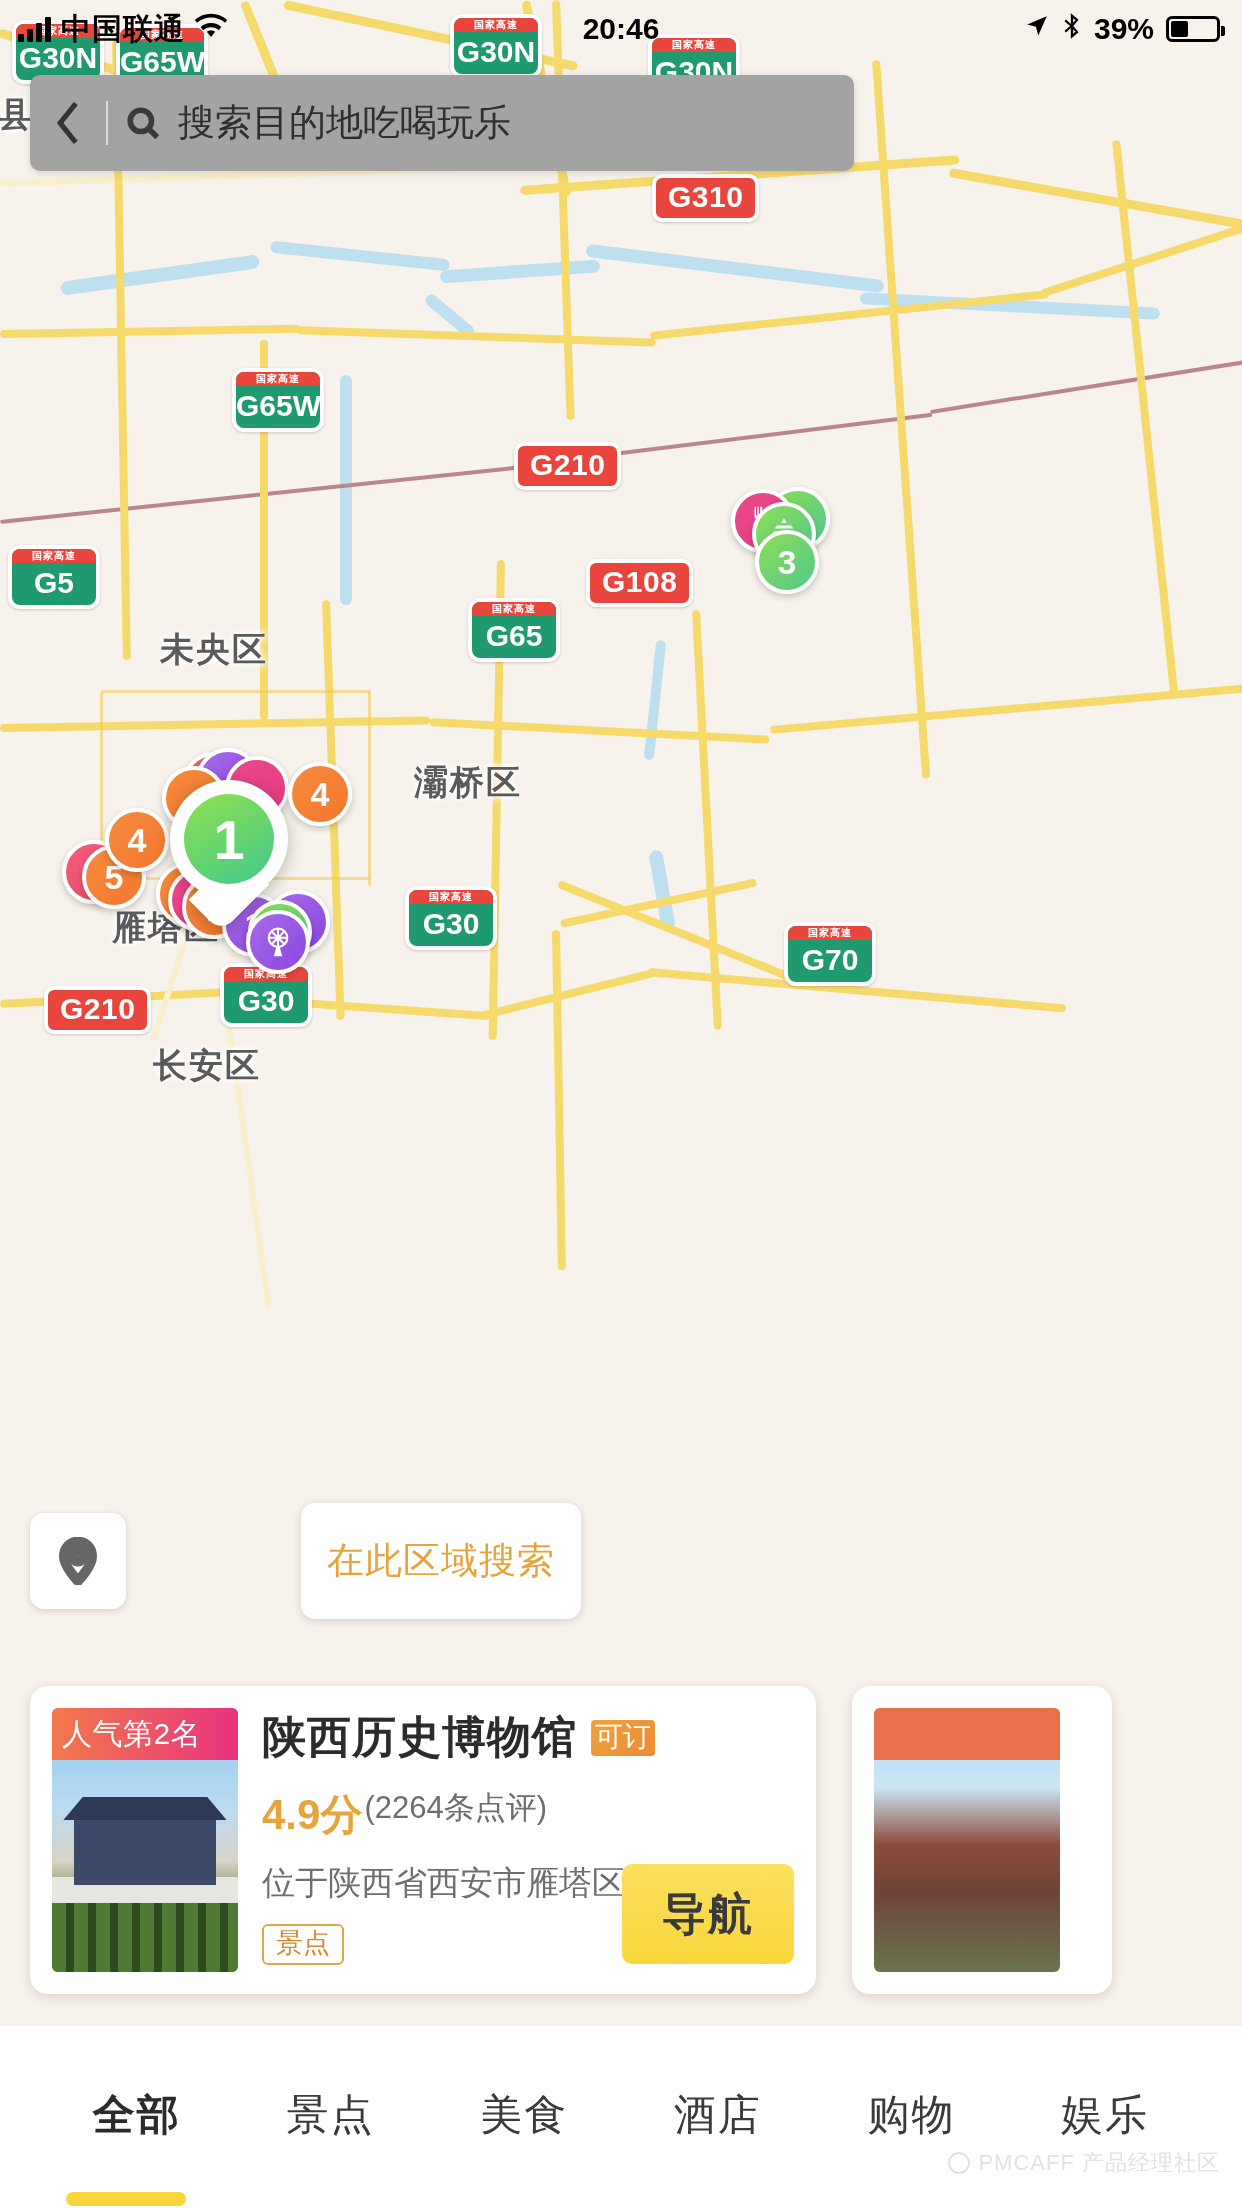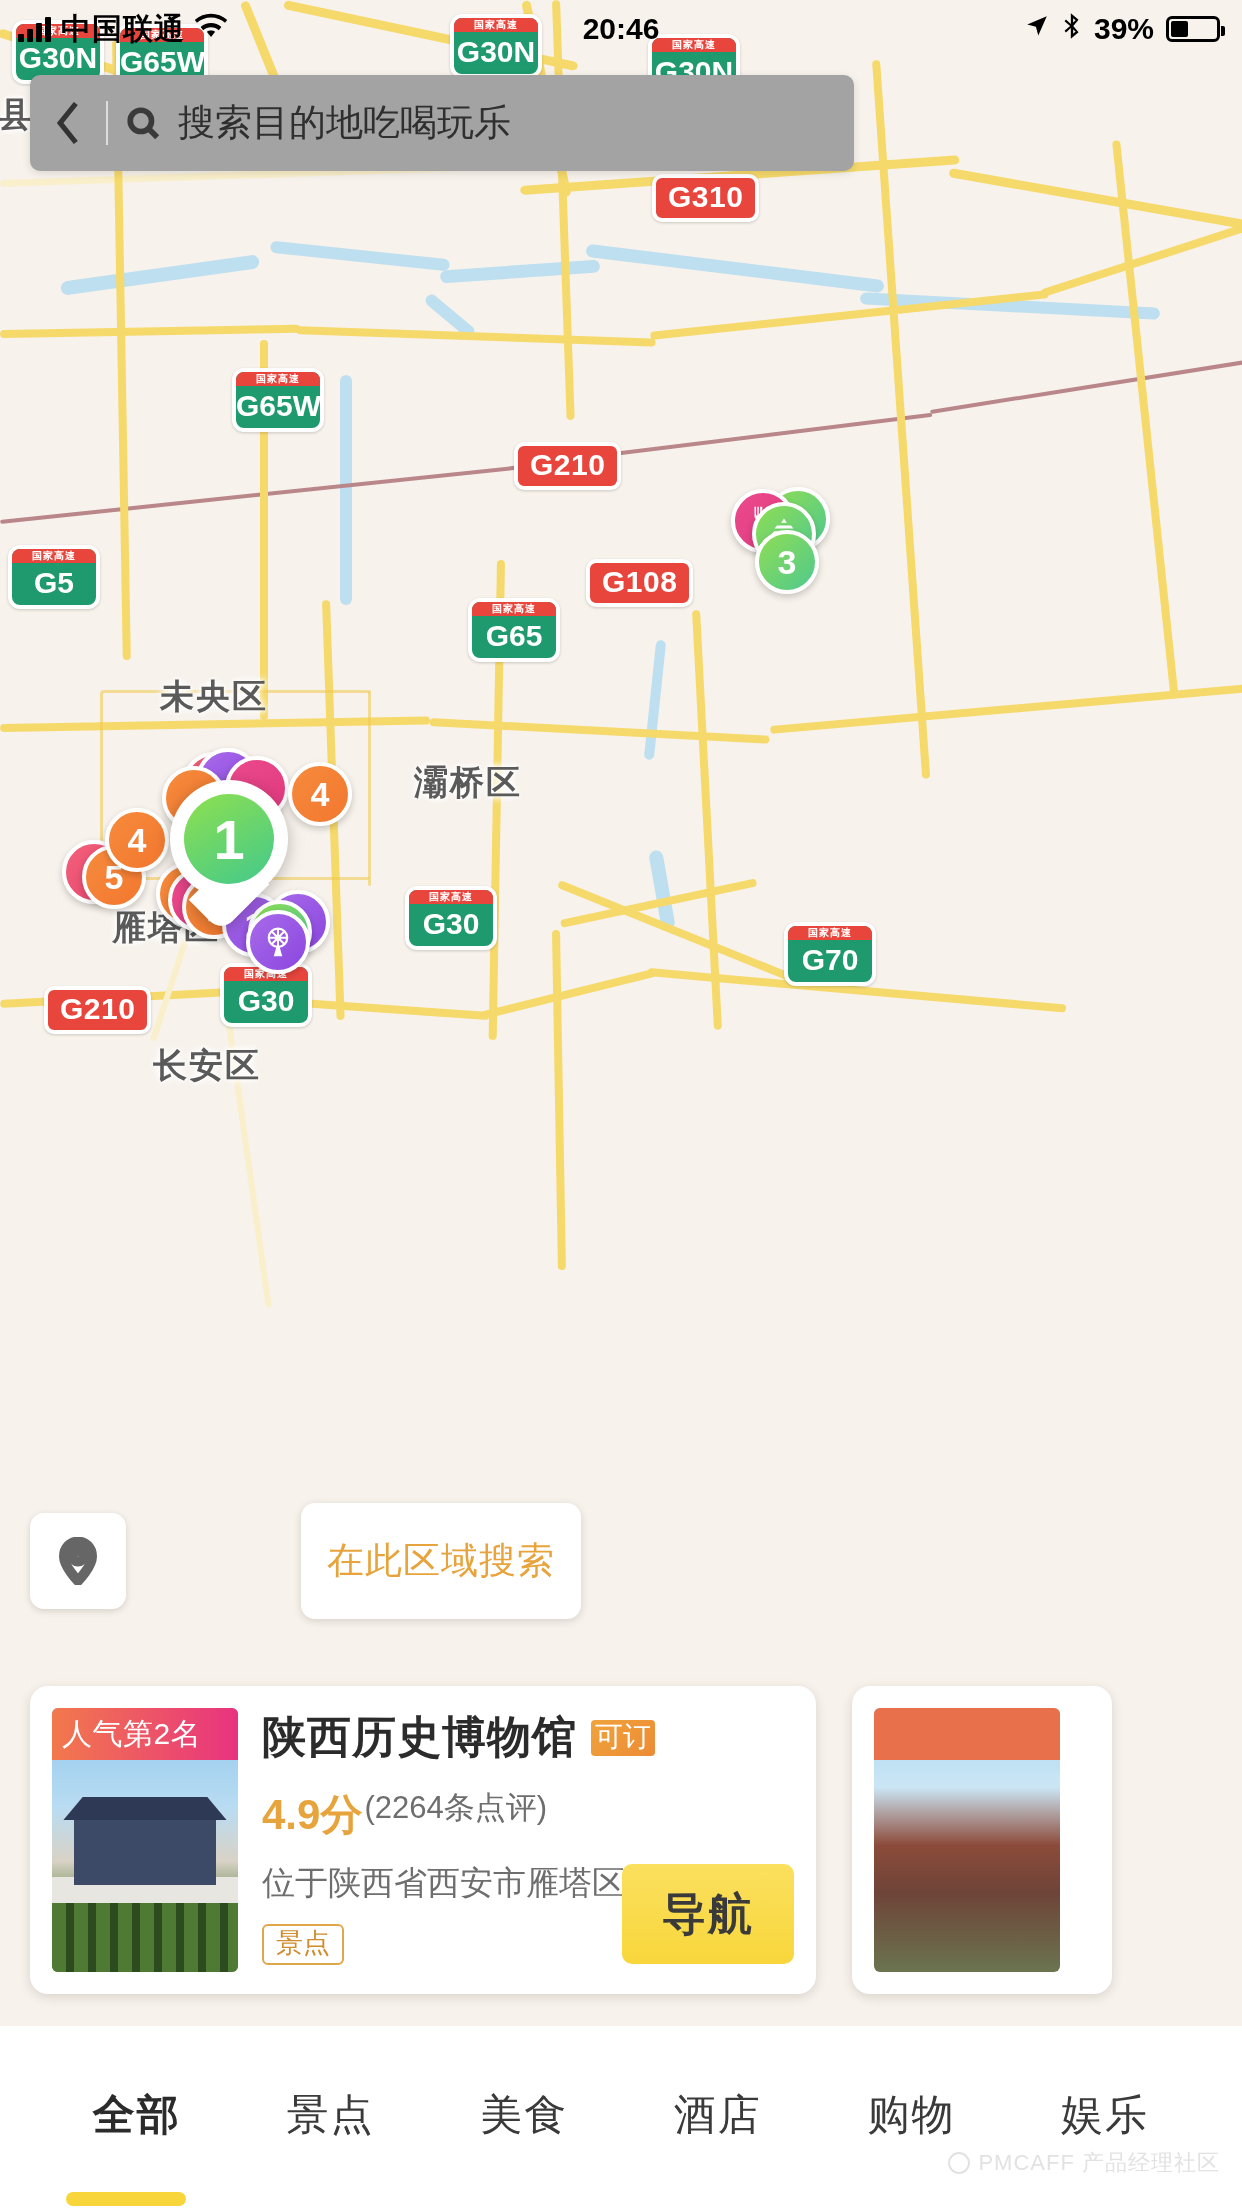--- a/index.html
+++ b/index.html
@@ -299,21 +299,21 @@
   <div class="road" style="left:560px;top:880px;width:260px;height:8px;transform:rotate(22deg)"></div>
   <div class="road" style="left:560px;top:920px;width:200px;height:8px;transform:rotate(-12deg)"></div>
 
   <div class="road" style="left:560px;top:930px;width:340px;height:8px;transform:rotate(89deg)"></div>
   <div class="road thin" style="left:230px;top:1010px;width:300px;height:6px;transform:rotate(82deg)"></div>
   <div class="road thin" style="left:150px;top:1040px;width:180px;height:6px;transform:rotate(-72deg)"></div>
 
   <div class="boundary" style="left:100px;top:690px;width:270px;height:190px;border-right:none;"></div>
   <div class="boundary" style="left:368px;top:690px;width:3px;height:196px;border:none;border-left:3px solid #F0C94E;"></div>
 
-  <div class="district" style="left:160px;top:674px">未央区</div>
+  <div class="district" style="left:160px;top:627px">未央区</div>
   <div class="district" style="left:414px;top:760px">灞桥区</div>
   <div class="district" style="left:112px;top:905px">雁塔区</div>
   <div class="district" style="left:153px;top:1043px">长安区</div>
   <div class="district" style="left:-2px;top:92px">县</div>
 
   <div class="shield-red" style="left:652px;top:174px">G310</div>
   <div class="shield-red" style="left:514px;top:442px">G210</div>
   <div class="shield-red" style="left:586px;top:559px">G108</div>
   <div class="shield-red" style="left:44px;top:986px">G210</div>
 

